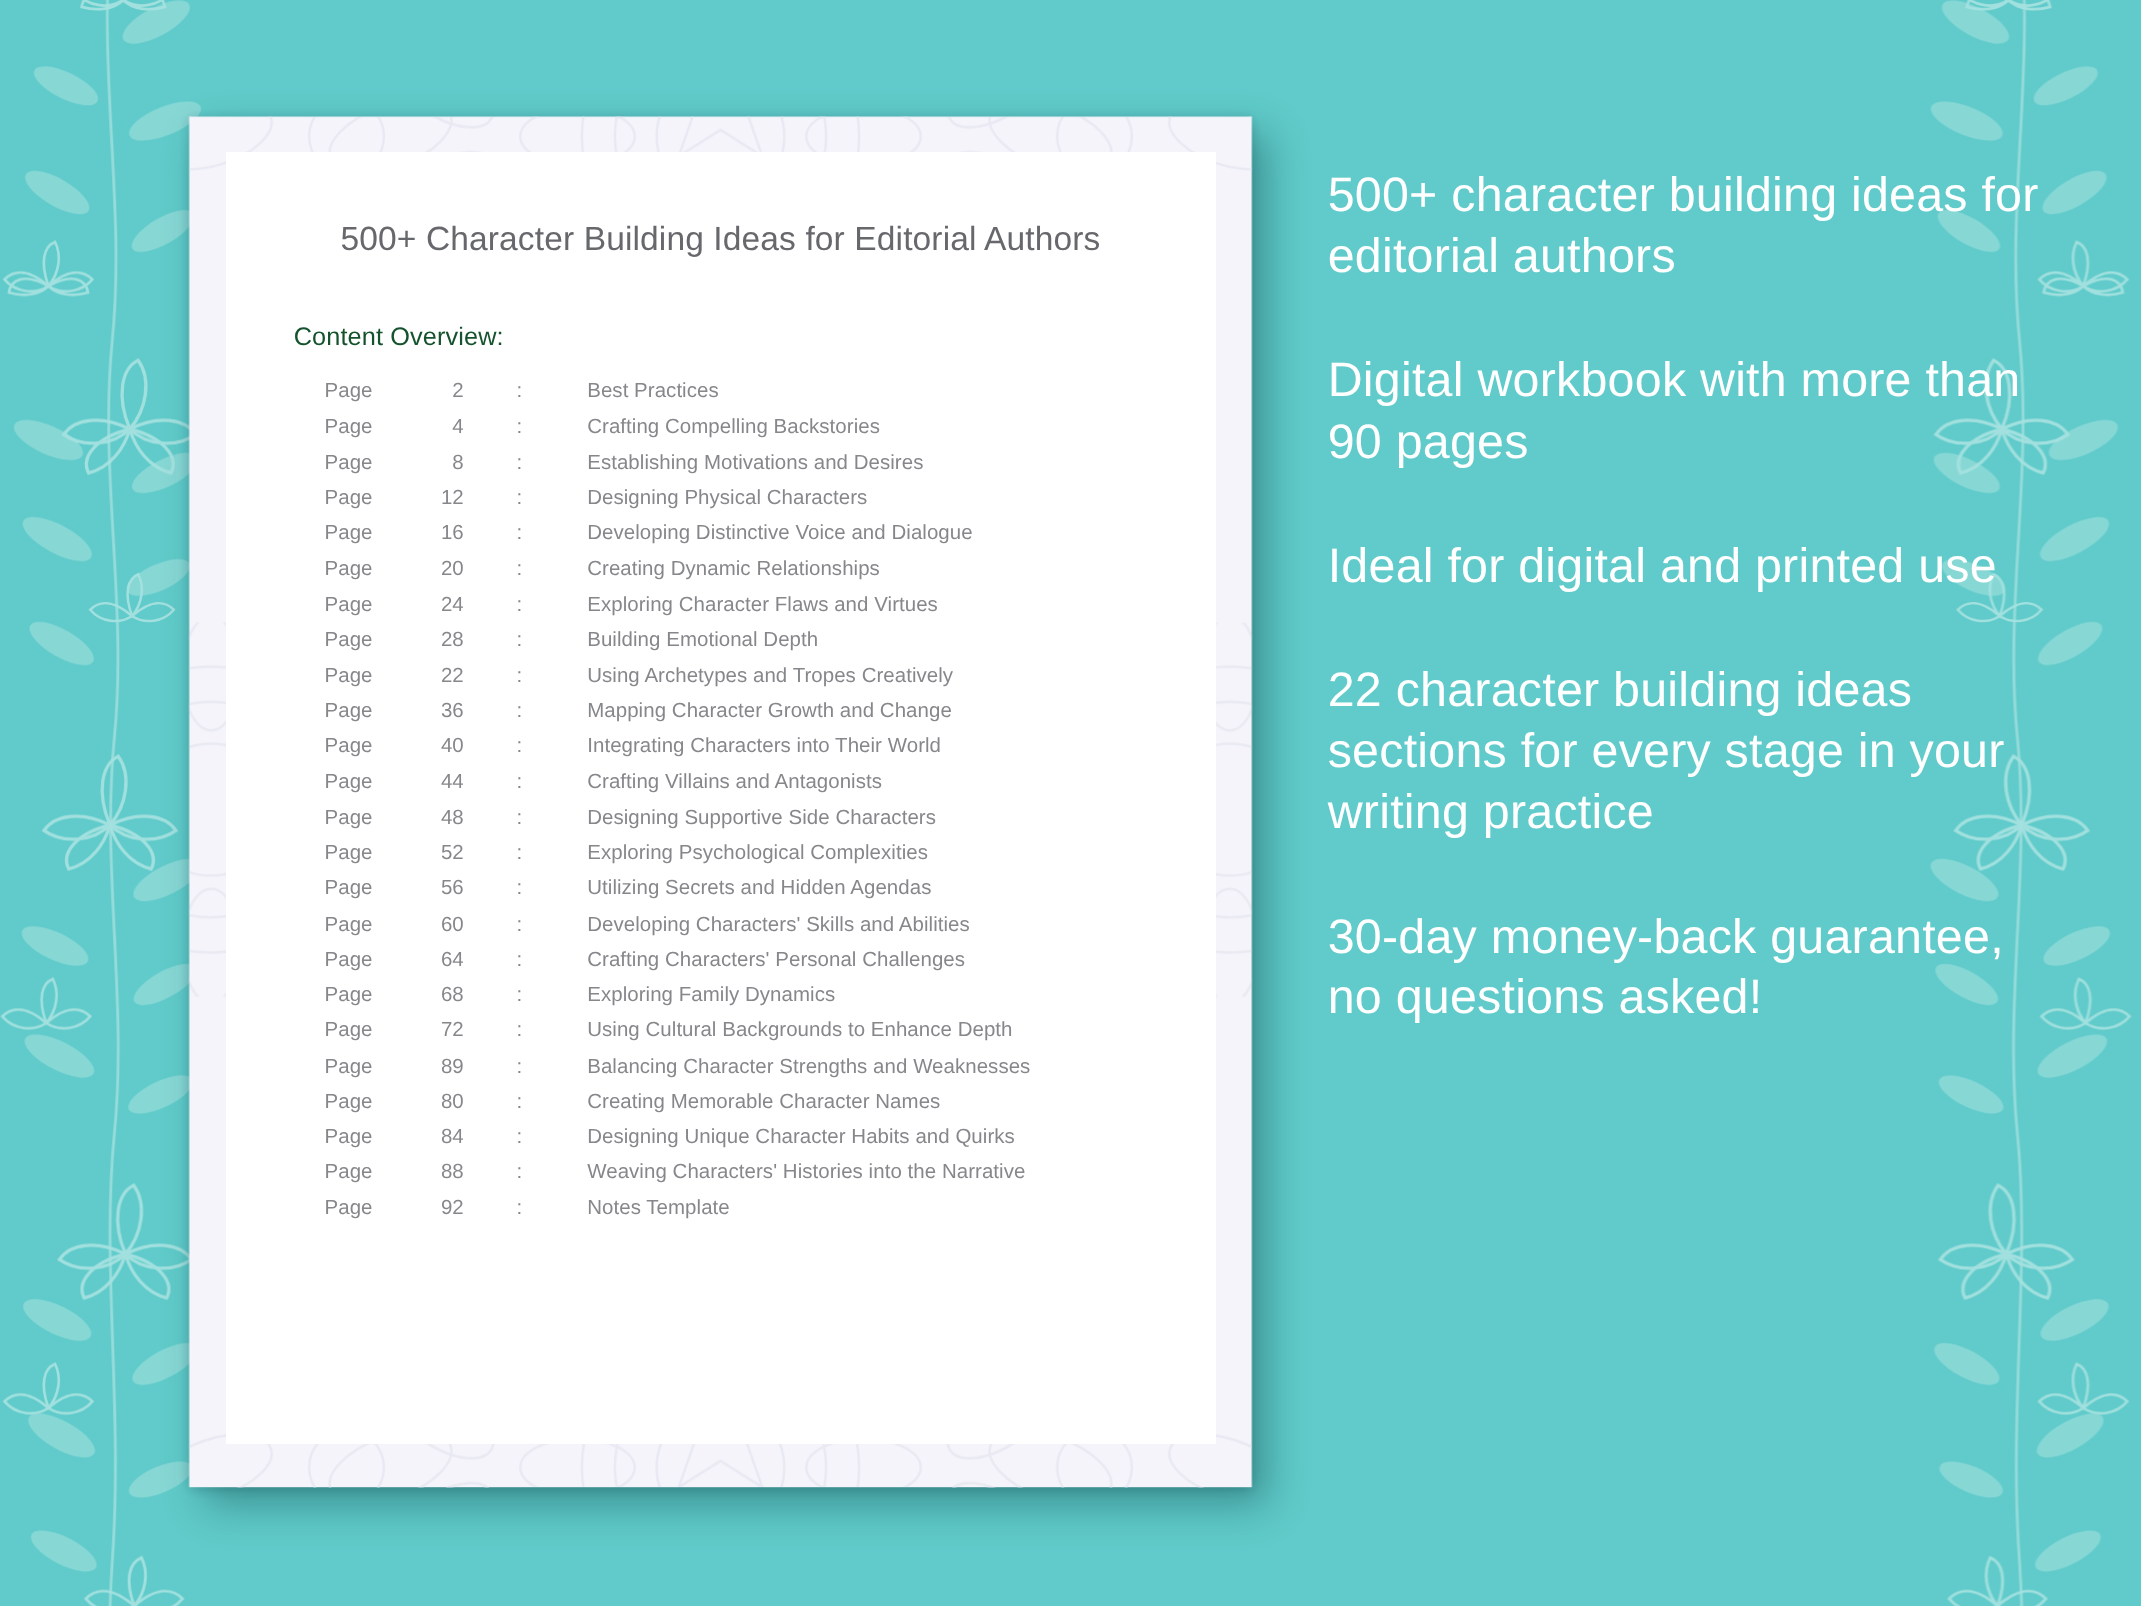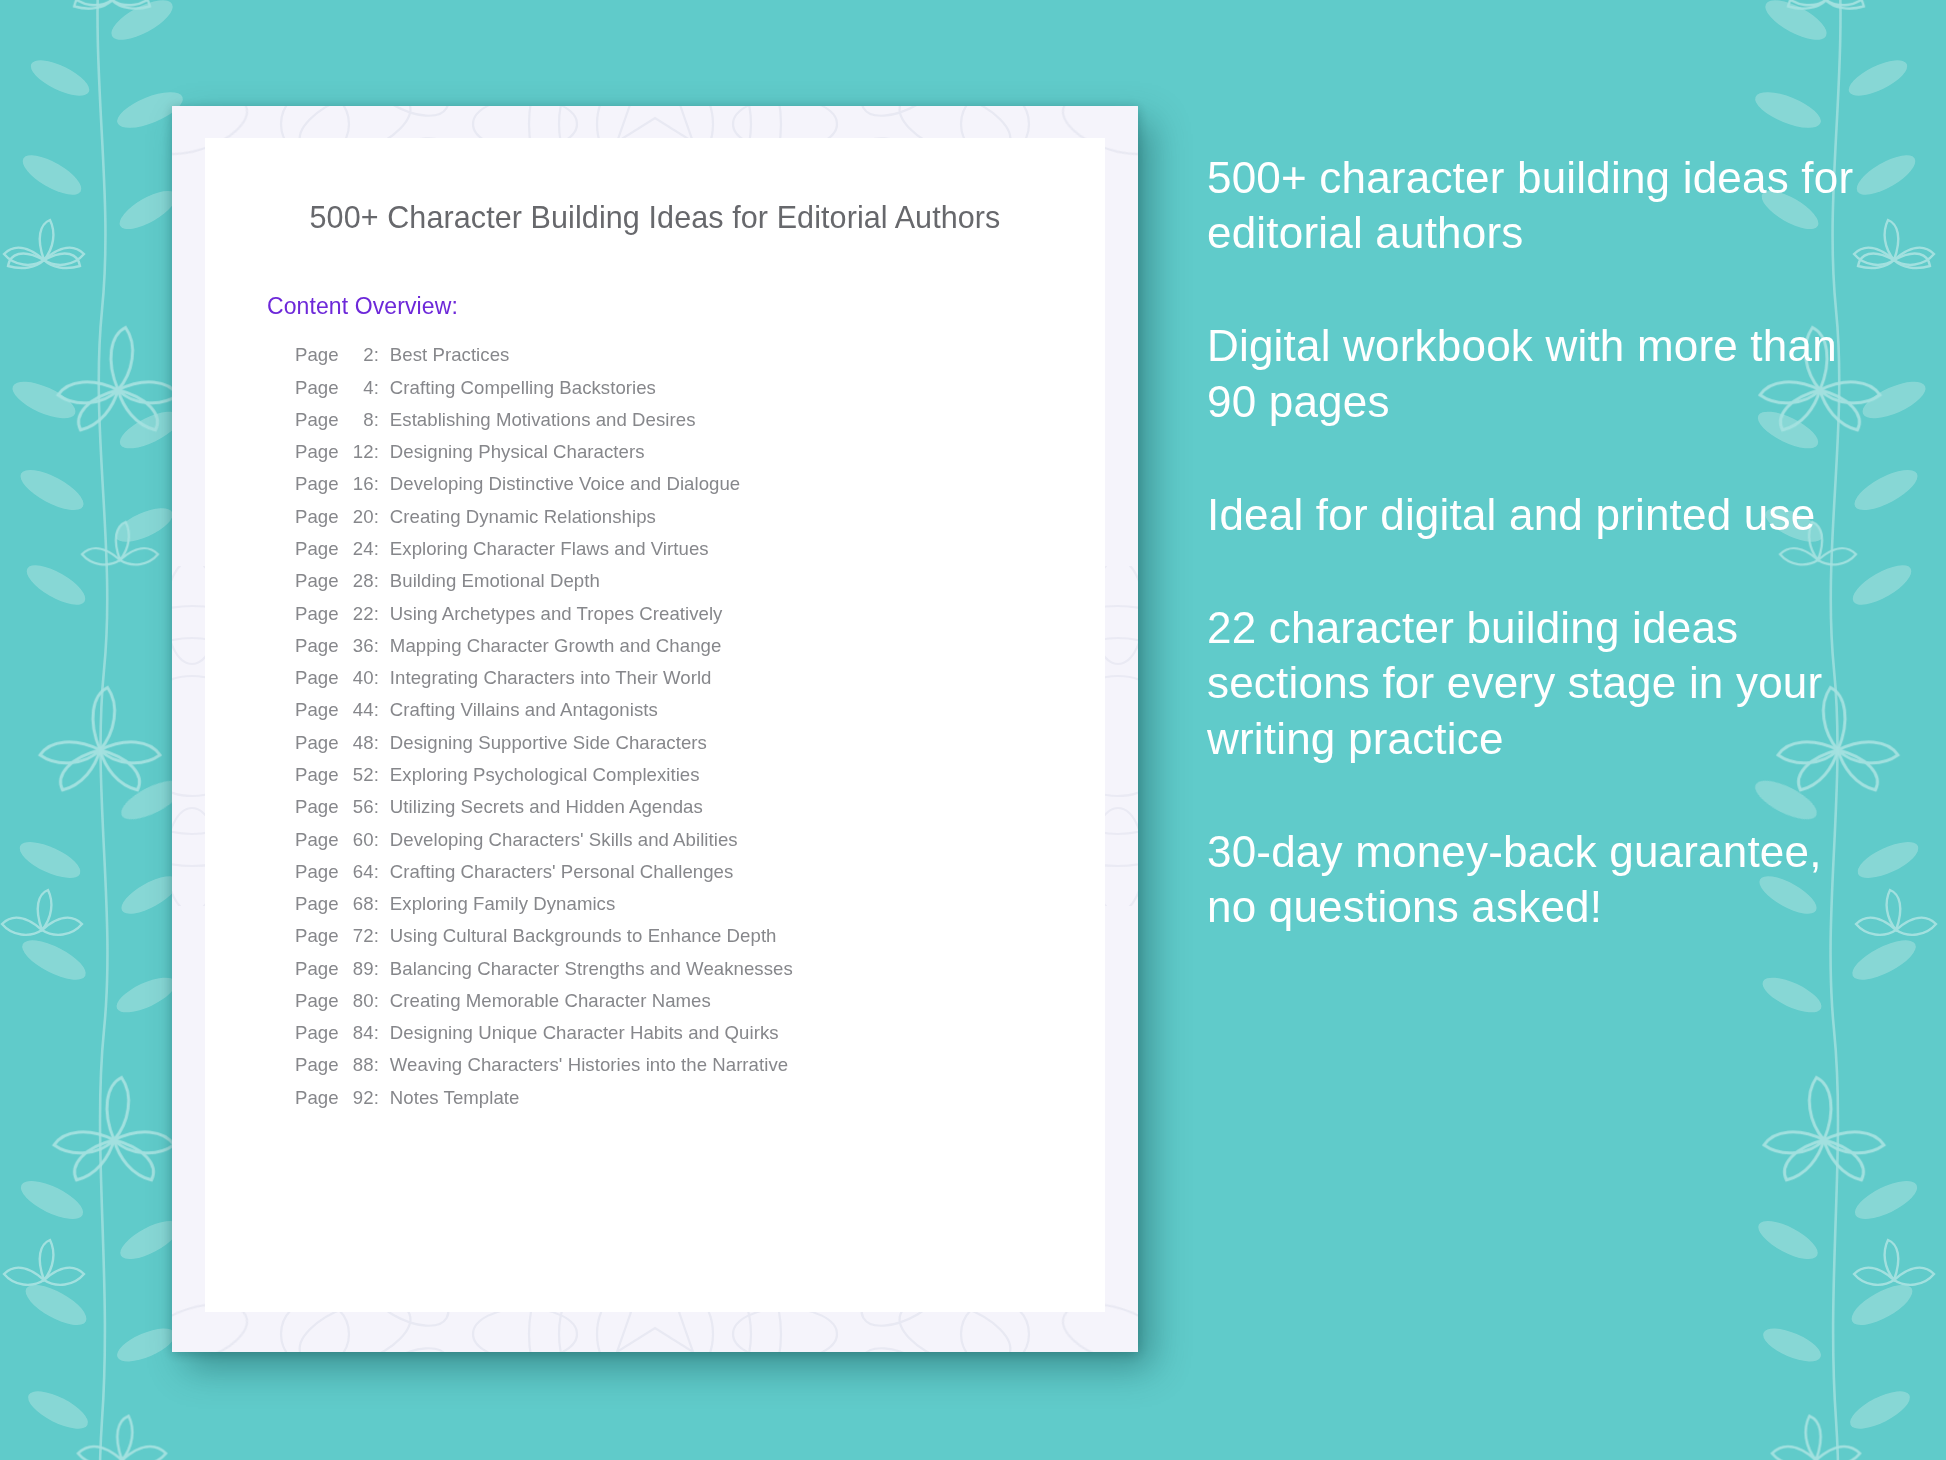--- a/index.html
+++ b/index.html
@@ -101,38 +101,39 @@
     line-height: 1.42;
     color: #67686c;
     letter-spacing: 0.1px;
   }
 
   .content-overview-label {
     margin: 0;
     padding: 54px 0 0 62px;
     font-size: 23px;
     font-weight: 400;
-    color: #6d28d9;
+    color: #14532d;
     letter-spacing: 0.1px;
   }
 
   .toc-list {
     list-style: none;
     margin: 0;
     padding: 26px 0 0 90px;
   }
   .toc-item {
     display: flex;
     align-items: center;
     font-size: 18.6px;
     color: #86878b;
     line-height: 1;
     padding: 0 0 13.7px 0;
     letter-spacing: 0.05px;
     white-space: nowrap;
+    gap: 48px;
   }
   .toc-page-label {
     flex: 0 0 auto;
   }
   .toc-page-num {
     flex: 0 0 auto;
     width: 30px;
     text-align: right;
     padding-left: 5px;
   }

